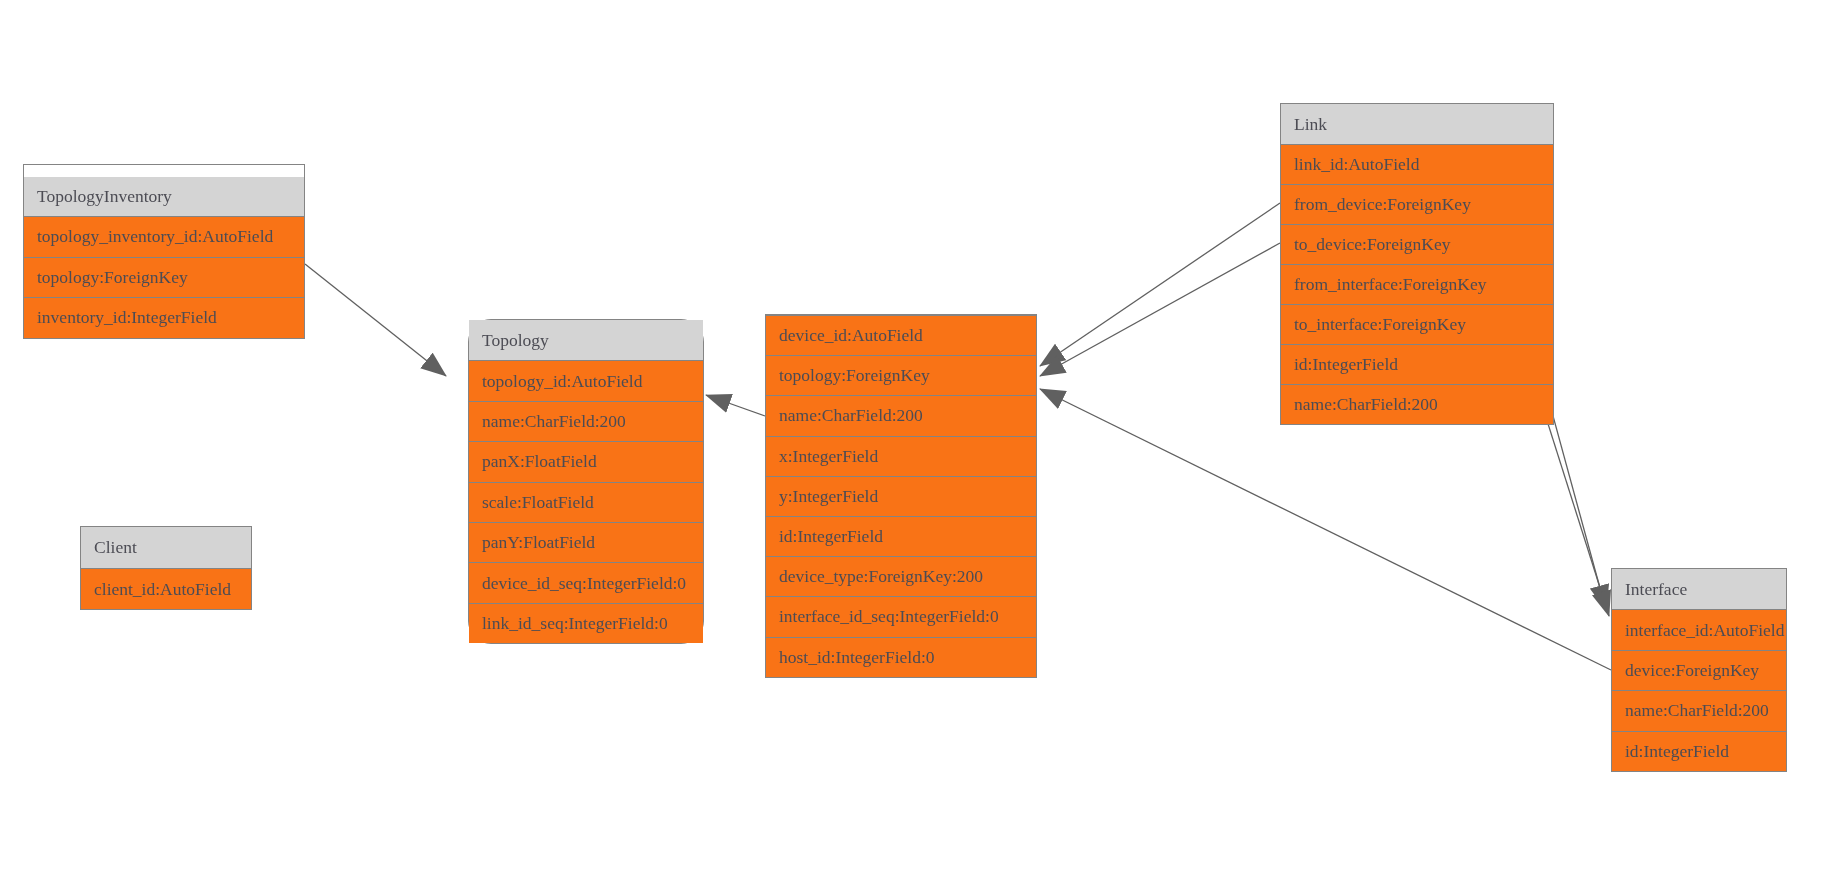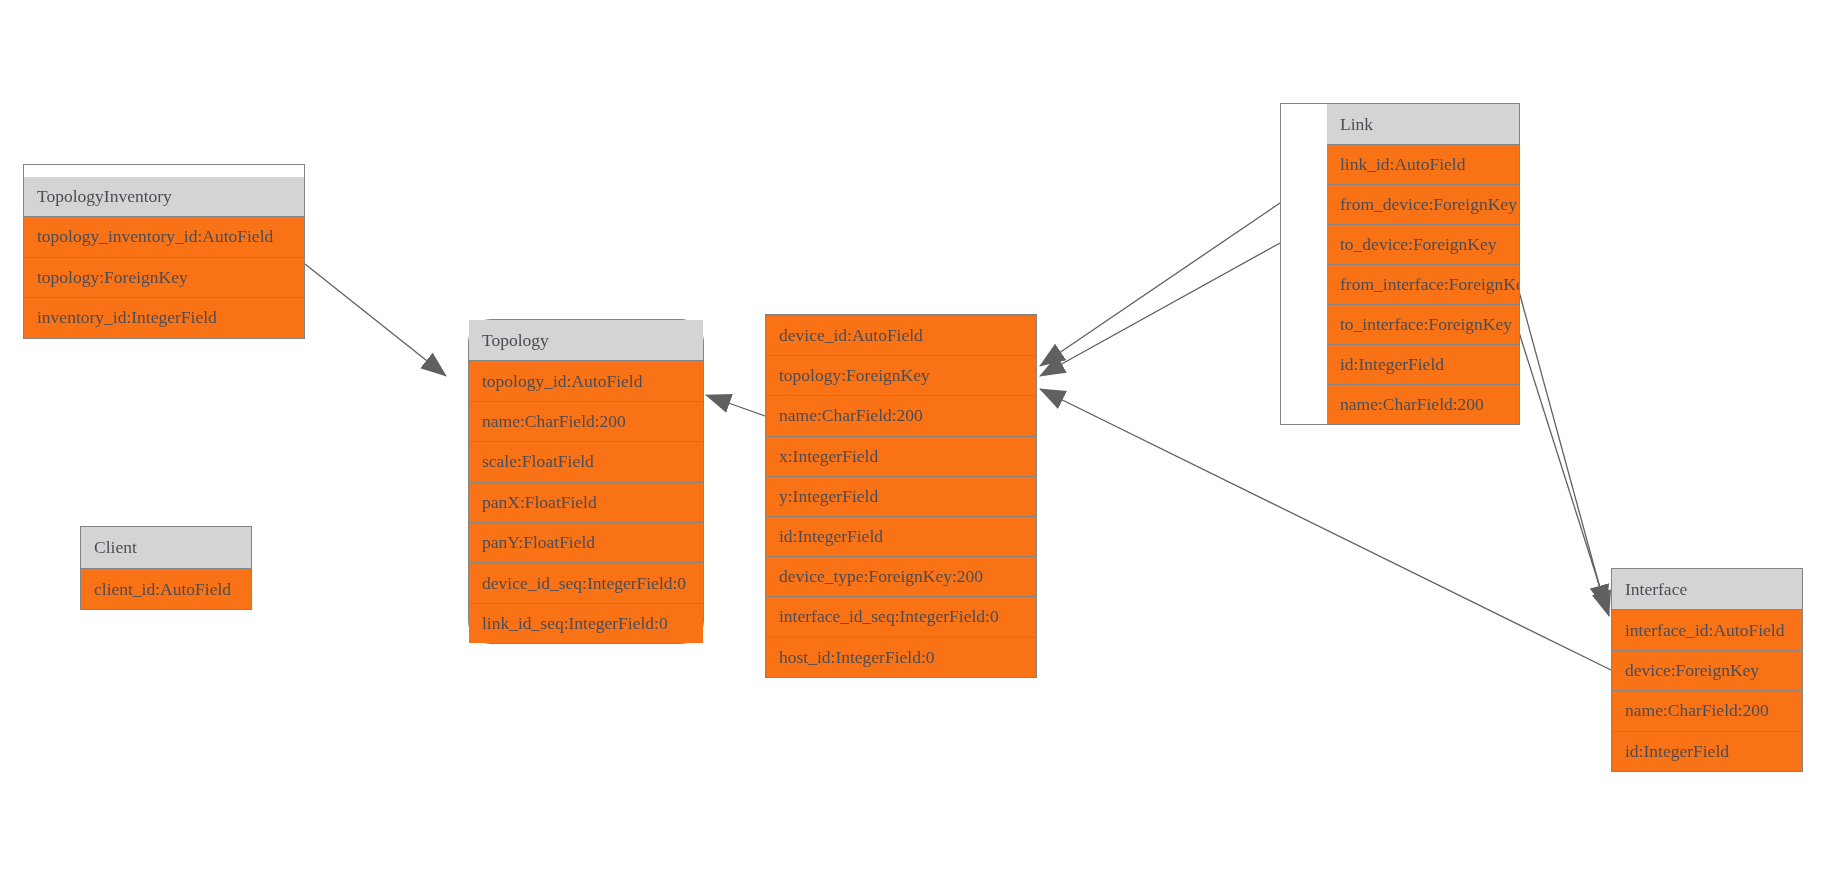--- a/index.html
+++ b/index.html
@@ -84,52 +84,52 @@
       <div class="entity" style="left: 23px; top: 164px; width: 282px;">
         <div class="entity-header" style="height: 39px; margin-top: 12px;">TopologyInventory</div>
         <div class="entity-row" style="height: 40.5px;">topology_inventory_id:AutoField</div>
         <div class="entity-row" style="height: 40.5px;">topology:ForeignKey</div>
         <div class="entity-row" style="height: 40.5px;">inventory_id:IntegerField</div>
       </div>
       <div class="entity" style="left: 468px; top: 319px; width: 236px; border-radius: 23px;">
         <div class="entity-header" style="height: 40.4px;">Topology</div>
         <div class="entity-row" style="height: 40.4px;">topology_id:AutoField</div>
         <div class="entity-row" style="height: 40.4px;">name:CharField:200</div>
+        <div class="entity-row" style="height: 40.4px;">panX:FloatField</div>
         <div class="entity-row" style="height: 40.4px;">scale:FloatField</div>
-        <div class="entity-row" style="height: 40.4px;">panX:FloatField</div>
         <div class="entity-row" style="height: 40.4px;">panY:FloatField</div>
         <div class="entity-row" style="height: 40.4px;">device_id_seq:IntegerField:0</div>
         <div class="entity-row" style="height: 40.4px;">link_id_seq:IntegerField:0</div>
       </div>
       <div class="entity" style="left: 80px; top: 526px; width: 172px;">
         <div class="entity-header" style="height: 41px;">Client</div>
         <div class="entity-row" style="height: 41px;">client_id:AutoField</div>
       </div>
       <div class="entity" style="left: 765px; top: 314px; width: 272px;">
         <div class="entity-row" style="height: 40.2px;">device_id:AutoField</div>
         <div class="entity-row" style="height: 40.2px;">topology:ForeignKey</div>
         <div class="entity-row" style="height: 40.2px;">name:CharField:200</div>
         <div class="entity-row" style="height: 40.2px;">x:IntegerField</div>
         <div class="entity-row" style="height: 40.2px;">y:IntegerField</div>
         <div class="entity-row" style="height: 40.2px;">id:IntegerField</div>
         <div class="entity-row" style="height: 40.2px;">device_type:ForeignKey:200</div>
         <div class="entity-row" style="height: 40.2px;">interface_id_seq:IntegerField:0</div>
         <div class="entity-row" style="height: 40.2px;">host_id:IntegerField:0</div>
       </div>
-      <div class="entity" style="left: 1280px; top: 103px; width: 240px; padding-left: 46px;">
+      <div class="entity" style="left: 1280px; top: 103px; width: 274px;">
         <div class="entity-header" style="height: 40px;">Link</div>
         <div class="entity-row" style="height: 40px;">link_id:AutoField</div>
         <div class="entity-row" style="height: 40px;">from_device:ForeignKey</div>
         <div class="entity-row" style="height: 40px;">to_device:ForeignKey</div>
         <div class="entity-row" style="height: 40px;">from_interface:ForeignKey</div>
         <div class="entity-row" style="height: 40px;">to_interface:ForeignKey</div>
         <div class="entity-row" style="height: 40px;">id:IntegerField</div>
         <div class="entity-row" style="height: 40px;">name:CharField:200</div>
       </div>
-      <div class="entity" style="left: 1611px; top: 568px; width: 192px;">
+      <div class="entity" style="left: 1611px; top: 568px; width: 176px;">
         <div class="entity-header" style="height: 40.4px;">Interface</div>
         <div class="entity-row" style="height: 40.4px;">interface_id:AutoField</div>
         <div class="entity-row" style="height: 40.4px;">device:ForeignKey</div>
         <div class="entity-row" style="height: 40.4px;">name:CharField:200</div>
         <div class="entity-row" style="height: 40.4px;">id:IntegerField</div>
       </div>
     </div>
 </div>
 
 </body></html>

